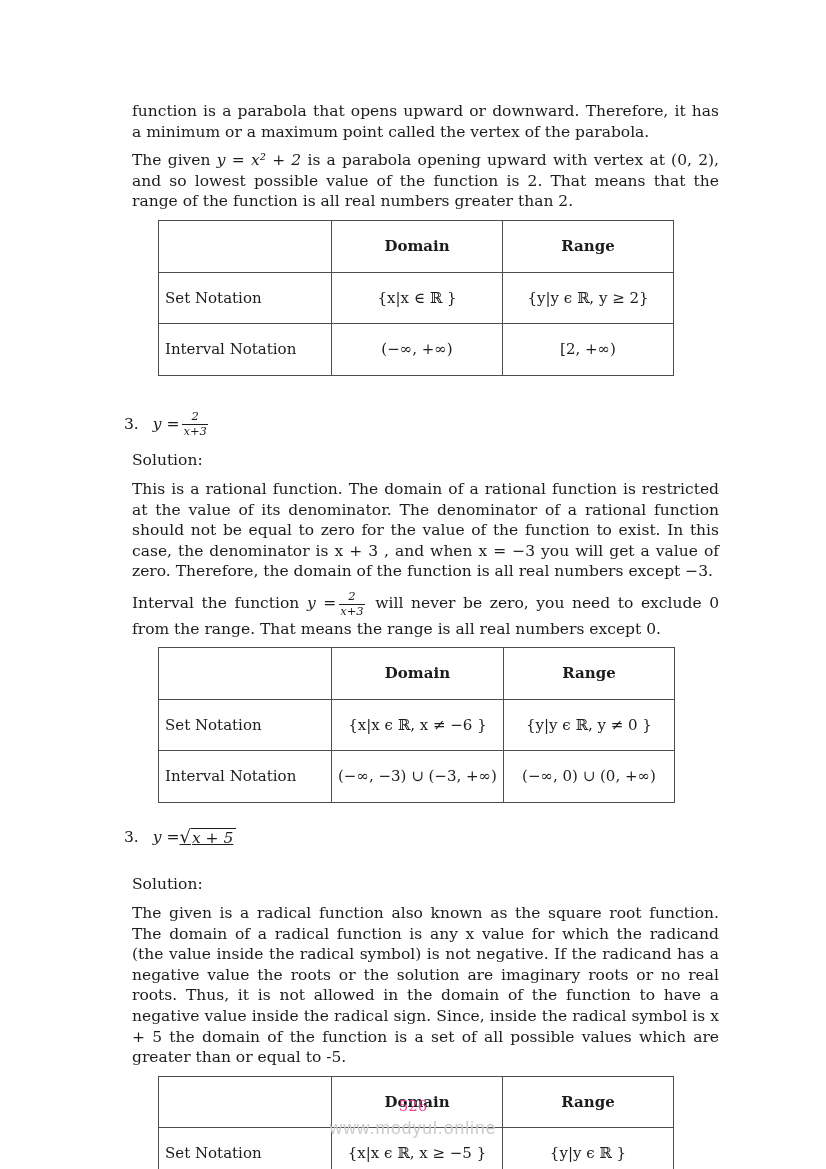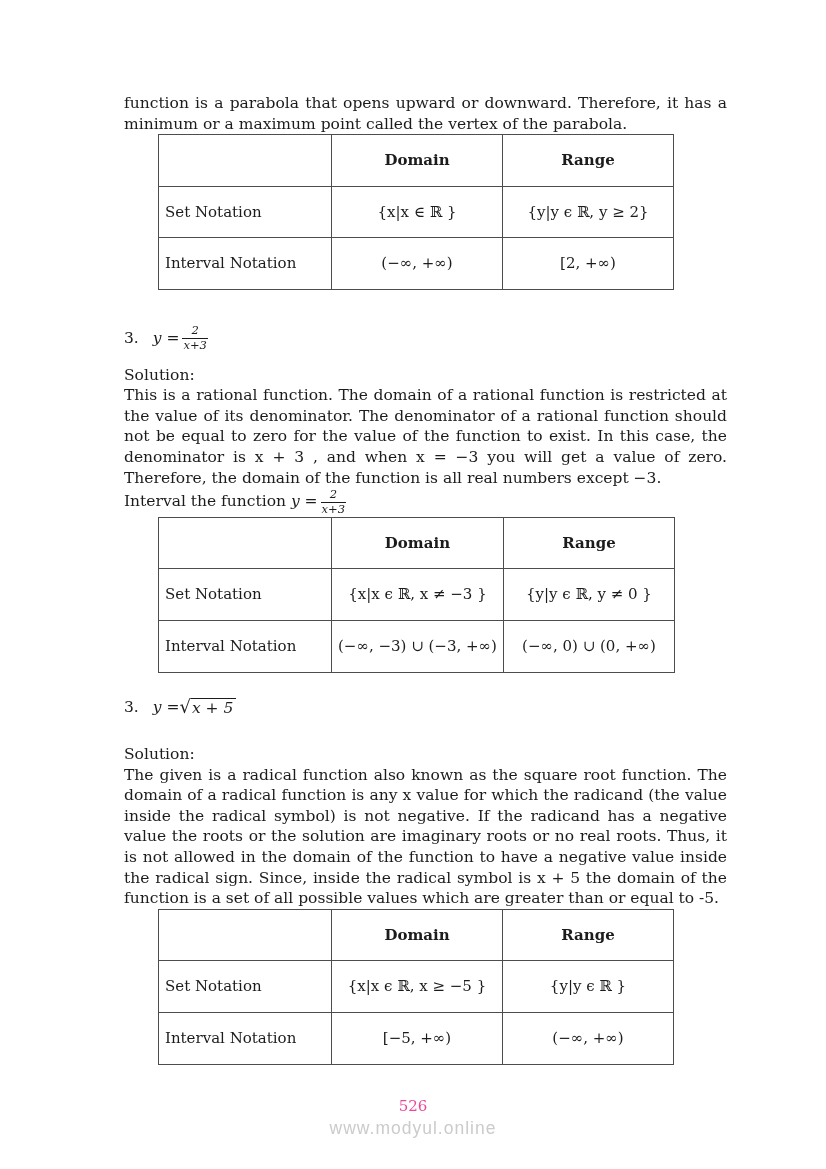--- a/index.html
+++ b/index.html
@@ -8,21 +8,21 @@
     position:relative;
     width:826px; height:1169px;
     background:#ffffff;
     padding:93px 99px 0 124px;
     font-family:"DejaVu Serif", serif;
     font-size:15.5px;
     line-height:20.6px;
     color:#1c1c1c;
     overflow:hidden;
   }
-  p.body-text { text-align:justify; margin:0; }
+  p.body-text { text-align:justify; margin:8px; }
   .mi { font-style:italic; }
 
   
   .mb-22 { margin-bottom:22px; }
   .mb-26 { margin-bottom:26px; }
   .mb-34 { margin-bottom:34px; }
   .mb-12 { margin-bottom:12px; }
   .mb-20 { margin-bottom:20px; }
   .mb-24 { margin-bottom:24px; }
   .mb-14 { margin-bottom:14px; }
@@ -54,21 +54,21 @@
     display:inline-block;
     vertical-align:middle;
     text-align:center;
     font-size:11.5px;
     line-height:1.2;
     font-style:italic;
     margin:0 3px;
   }
   .frac .num { display:block; border-bottom:1px solid #1c1c1c; padding:0 3px; }
   .frac .den { display:block; padding:0 1px; }
-  .sqrt { white-space:nowrap; }
+  .sqrt { white-space:nowrap;text-decoration:underline; }
   .sqrt-sign { font-style:normal; font-size:18px; }
   .radicand { border-top:1.2px solid #1c1c1c; padding:0 3px 0 1px; }
 
   
   .page-number {
     position:absolute; left:0; right:0; top:1096px;
     text-align:center; font-size:15px; color:#ec4899;
   }
   .watermark {
     position:absolute; left:0; right:0; top:1118px;
@@ -79,20 +79,21 @@
     color:#cbcbcb;
   }
 </style>
 </head>
 <body>
 
 <div class="page">
 
   <p class="body-text mb-22">function is a parabola that opens upward or downward. Therefore, it has a minimum or a maximum point called the vertex of the parabola.</p>
 
+  <p class="body-text mb-26"><span>The given </span><span class="mi">y = x² + 2</span><span> is a parabola opening upward with vertex at (0, 2), and so lowest possible value of the function is 2. That means that the range of the function is all real numbers greater than 2.</span></p>
 
   <table class="dr-table mb-34">
     <colgroup>
         <col style="width:173px">
         <col style="width:171px">
         <col style="width:171px">
       </colgroup>
     <tbody>
         <tr>
       <th></th>
@@ -118,37 +119,37 @@
     <span class="frac">
       <span class="num">2</span>
       <span class="den">x+3</span>
     </span>
   </div>
 
   <p class="body-text mb-12">Solution:</p>
 
   <p class="body-text mb-20">This is a rational function. The domain of a rational function is restricted at the value of its denominator. The denominator of a rational function should not be equal to zero for the value of the function to exist. In this case,  the denominator is x + 3 , and when x = −3 you will get a value of zero. Therefore, the domain of the function is all real numbers except −3.</p>
 
-  <p class="body-text mb-24"><span>Interval the function  </span><span class="mi">y =</span><span class="frac"><span class="num">2</span><span class="den">x+3</span></span></p>
+  <p class="body-text mb-24"><span>Interval the function  </span><span class="mi">y =</span><span class="frac"><span class="num">2</span><span class="den">x+3</span></span><span> will never be zero, you need to exclude 0 from the range. That means the range is all real numbers except 0.</span></p>
 
   <table class="dr-table mb-24">
     <colgroup>
         <col style="width:173px">
         <col style="width:171px">
         <col style="width:171px">
       </colgroup>
     <tbody>
         <tr>
       <th></th>
       <th>Domain</th>
       <th>Range</th>
     </tr>
     <tr>
       <td class="lbl">Set Notation</td>
-      <td class="val">{x|x ϵ ℝ, x ≠ −3 }</td>
+      <td class="val">{x|x ϵ ℝ, x ≠ −6 }</td>
       <td class="val">{y|y ϵ ℝ, y ≠ 0 }</td>
     </tr>
     <tr>
       <td class="lbl">Interval Notation</td>
       <td class="val">(−∞, −3) ∪ (−3, +∞)</td>
       <td class="val">(−∞, 0) ∪ (0, +∞)</td>
     </tr>
   </tbody>
     </table>
 

